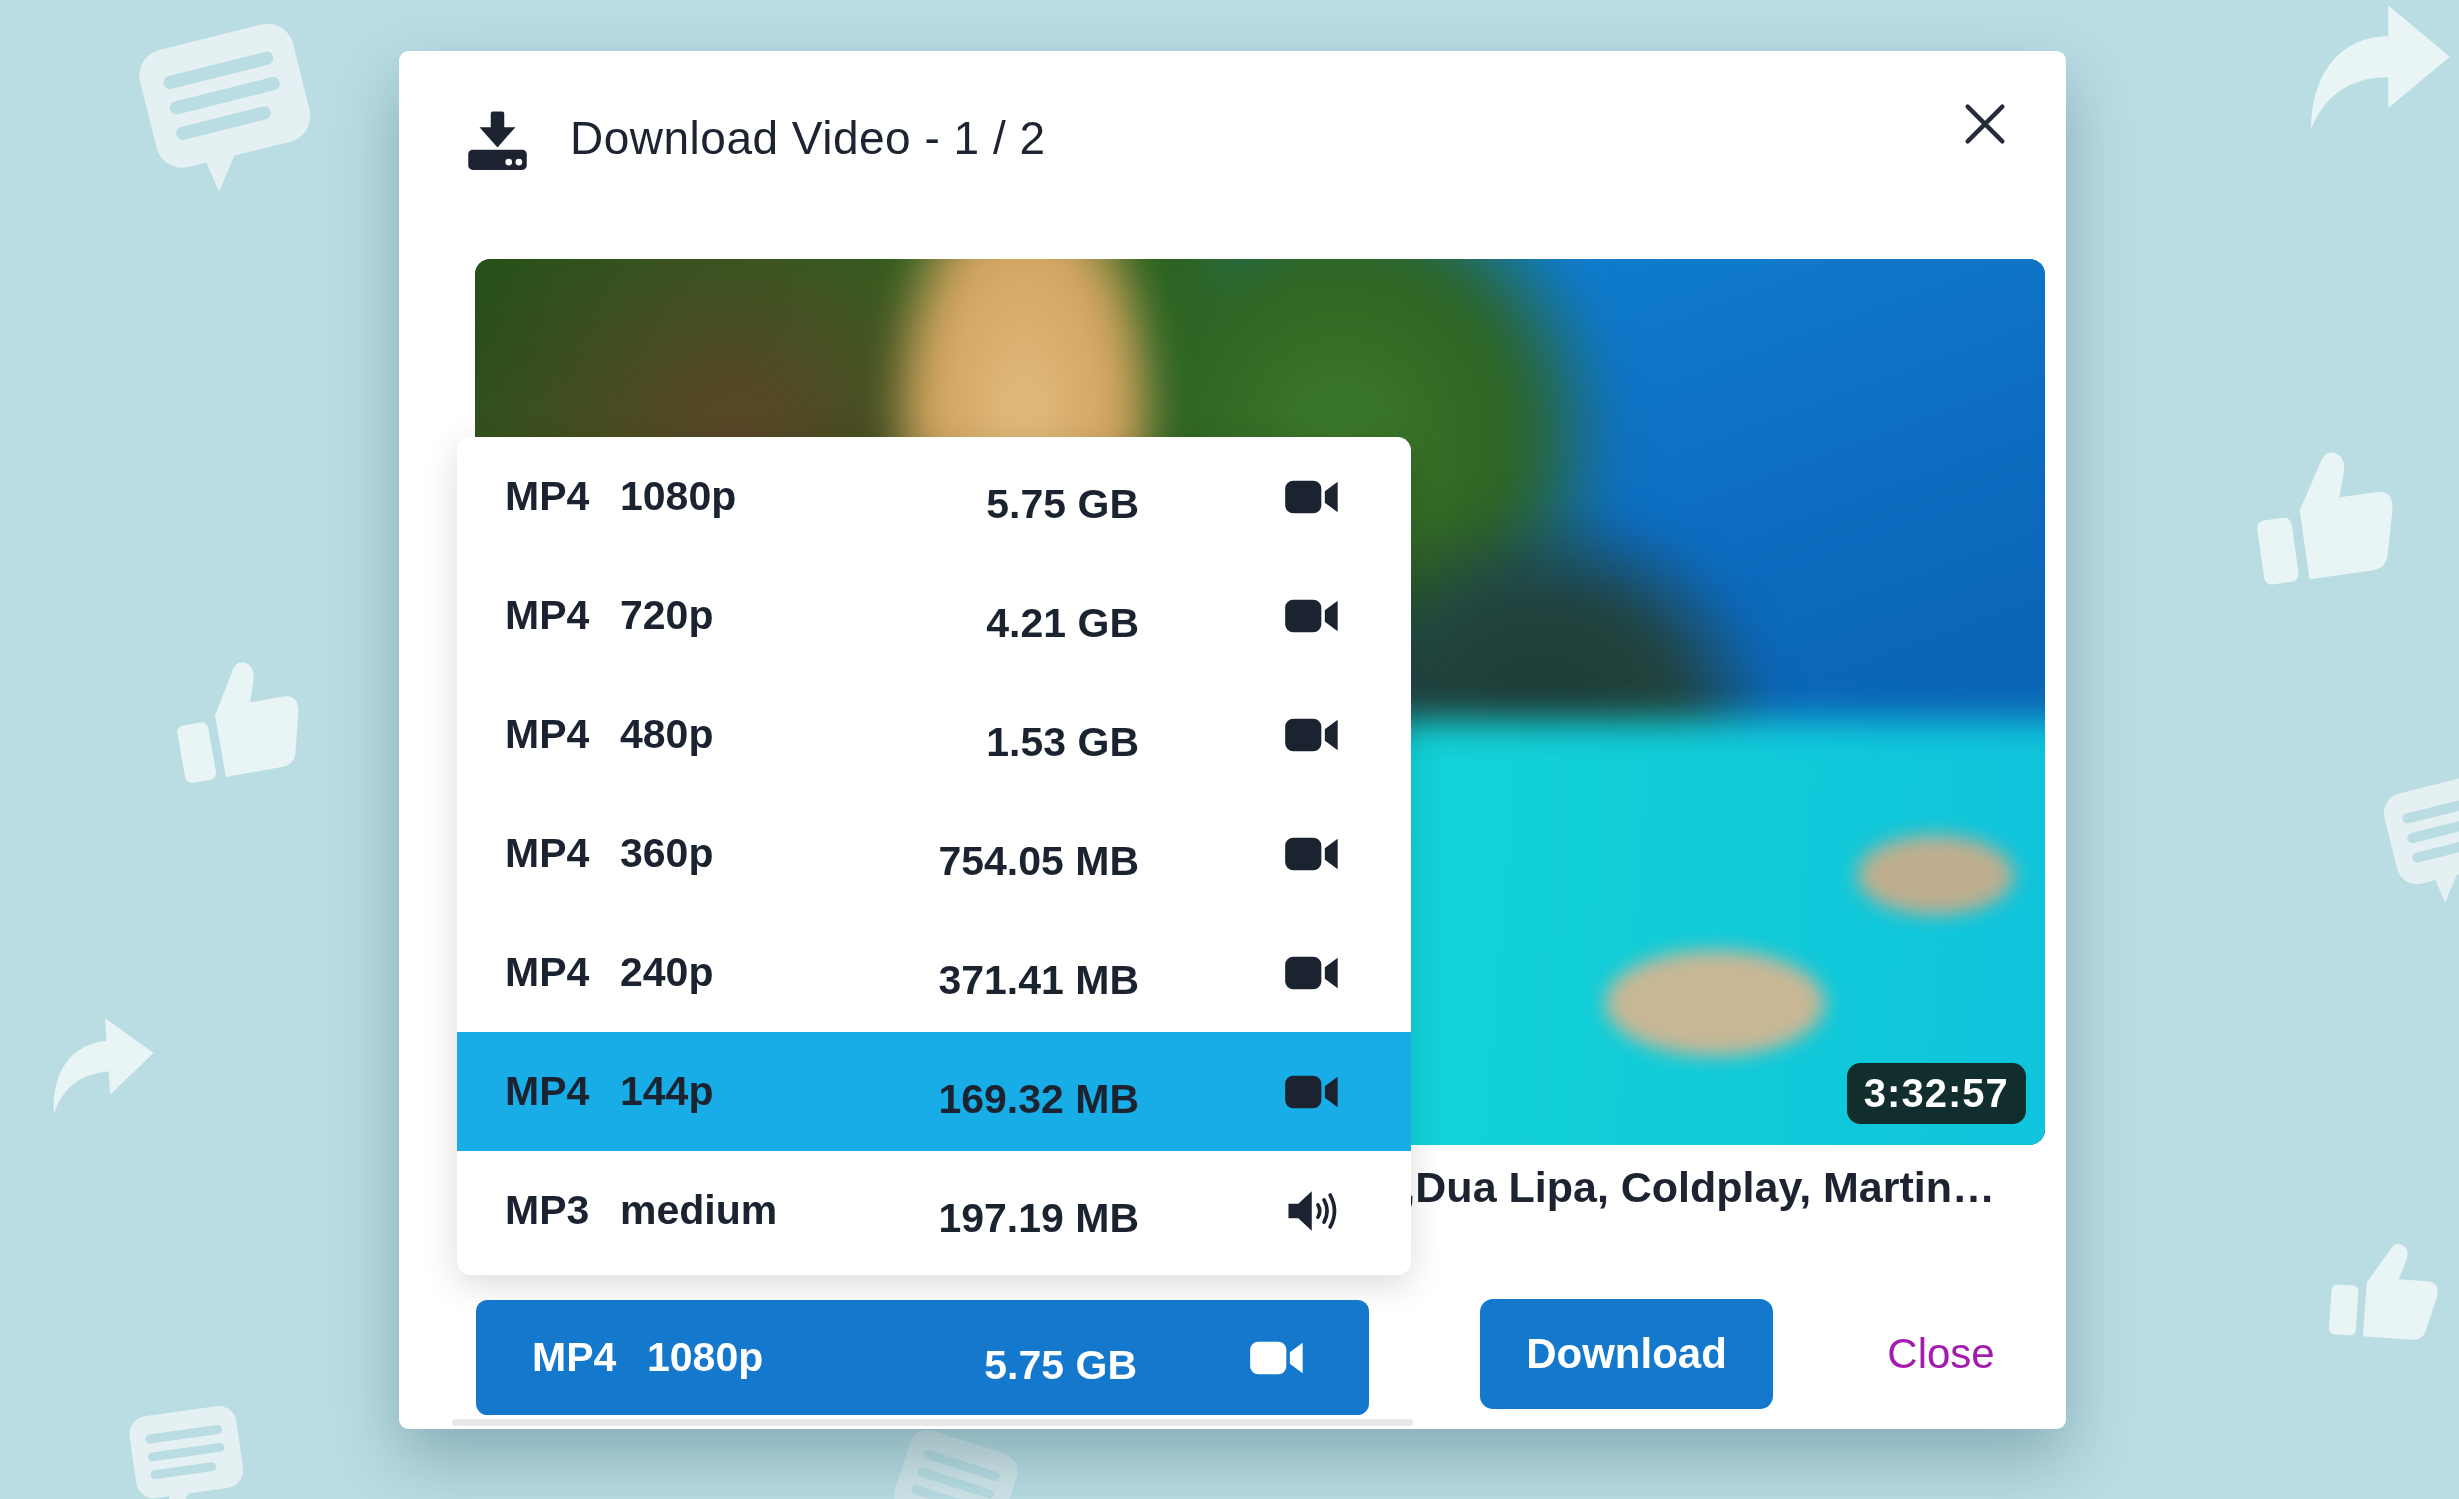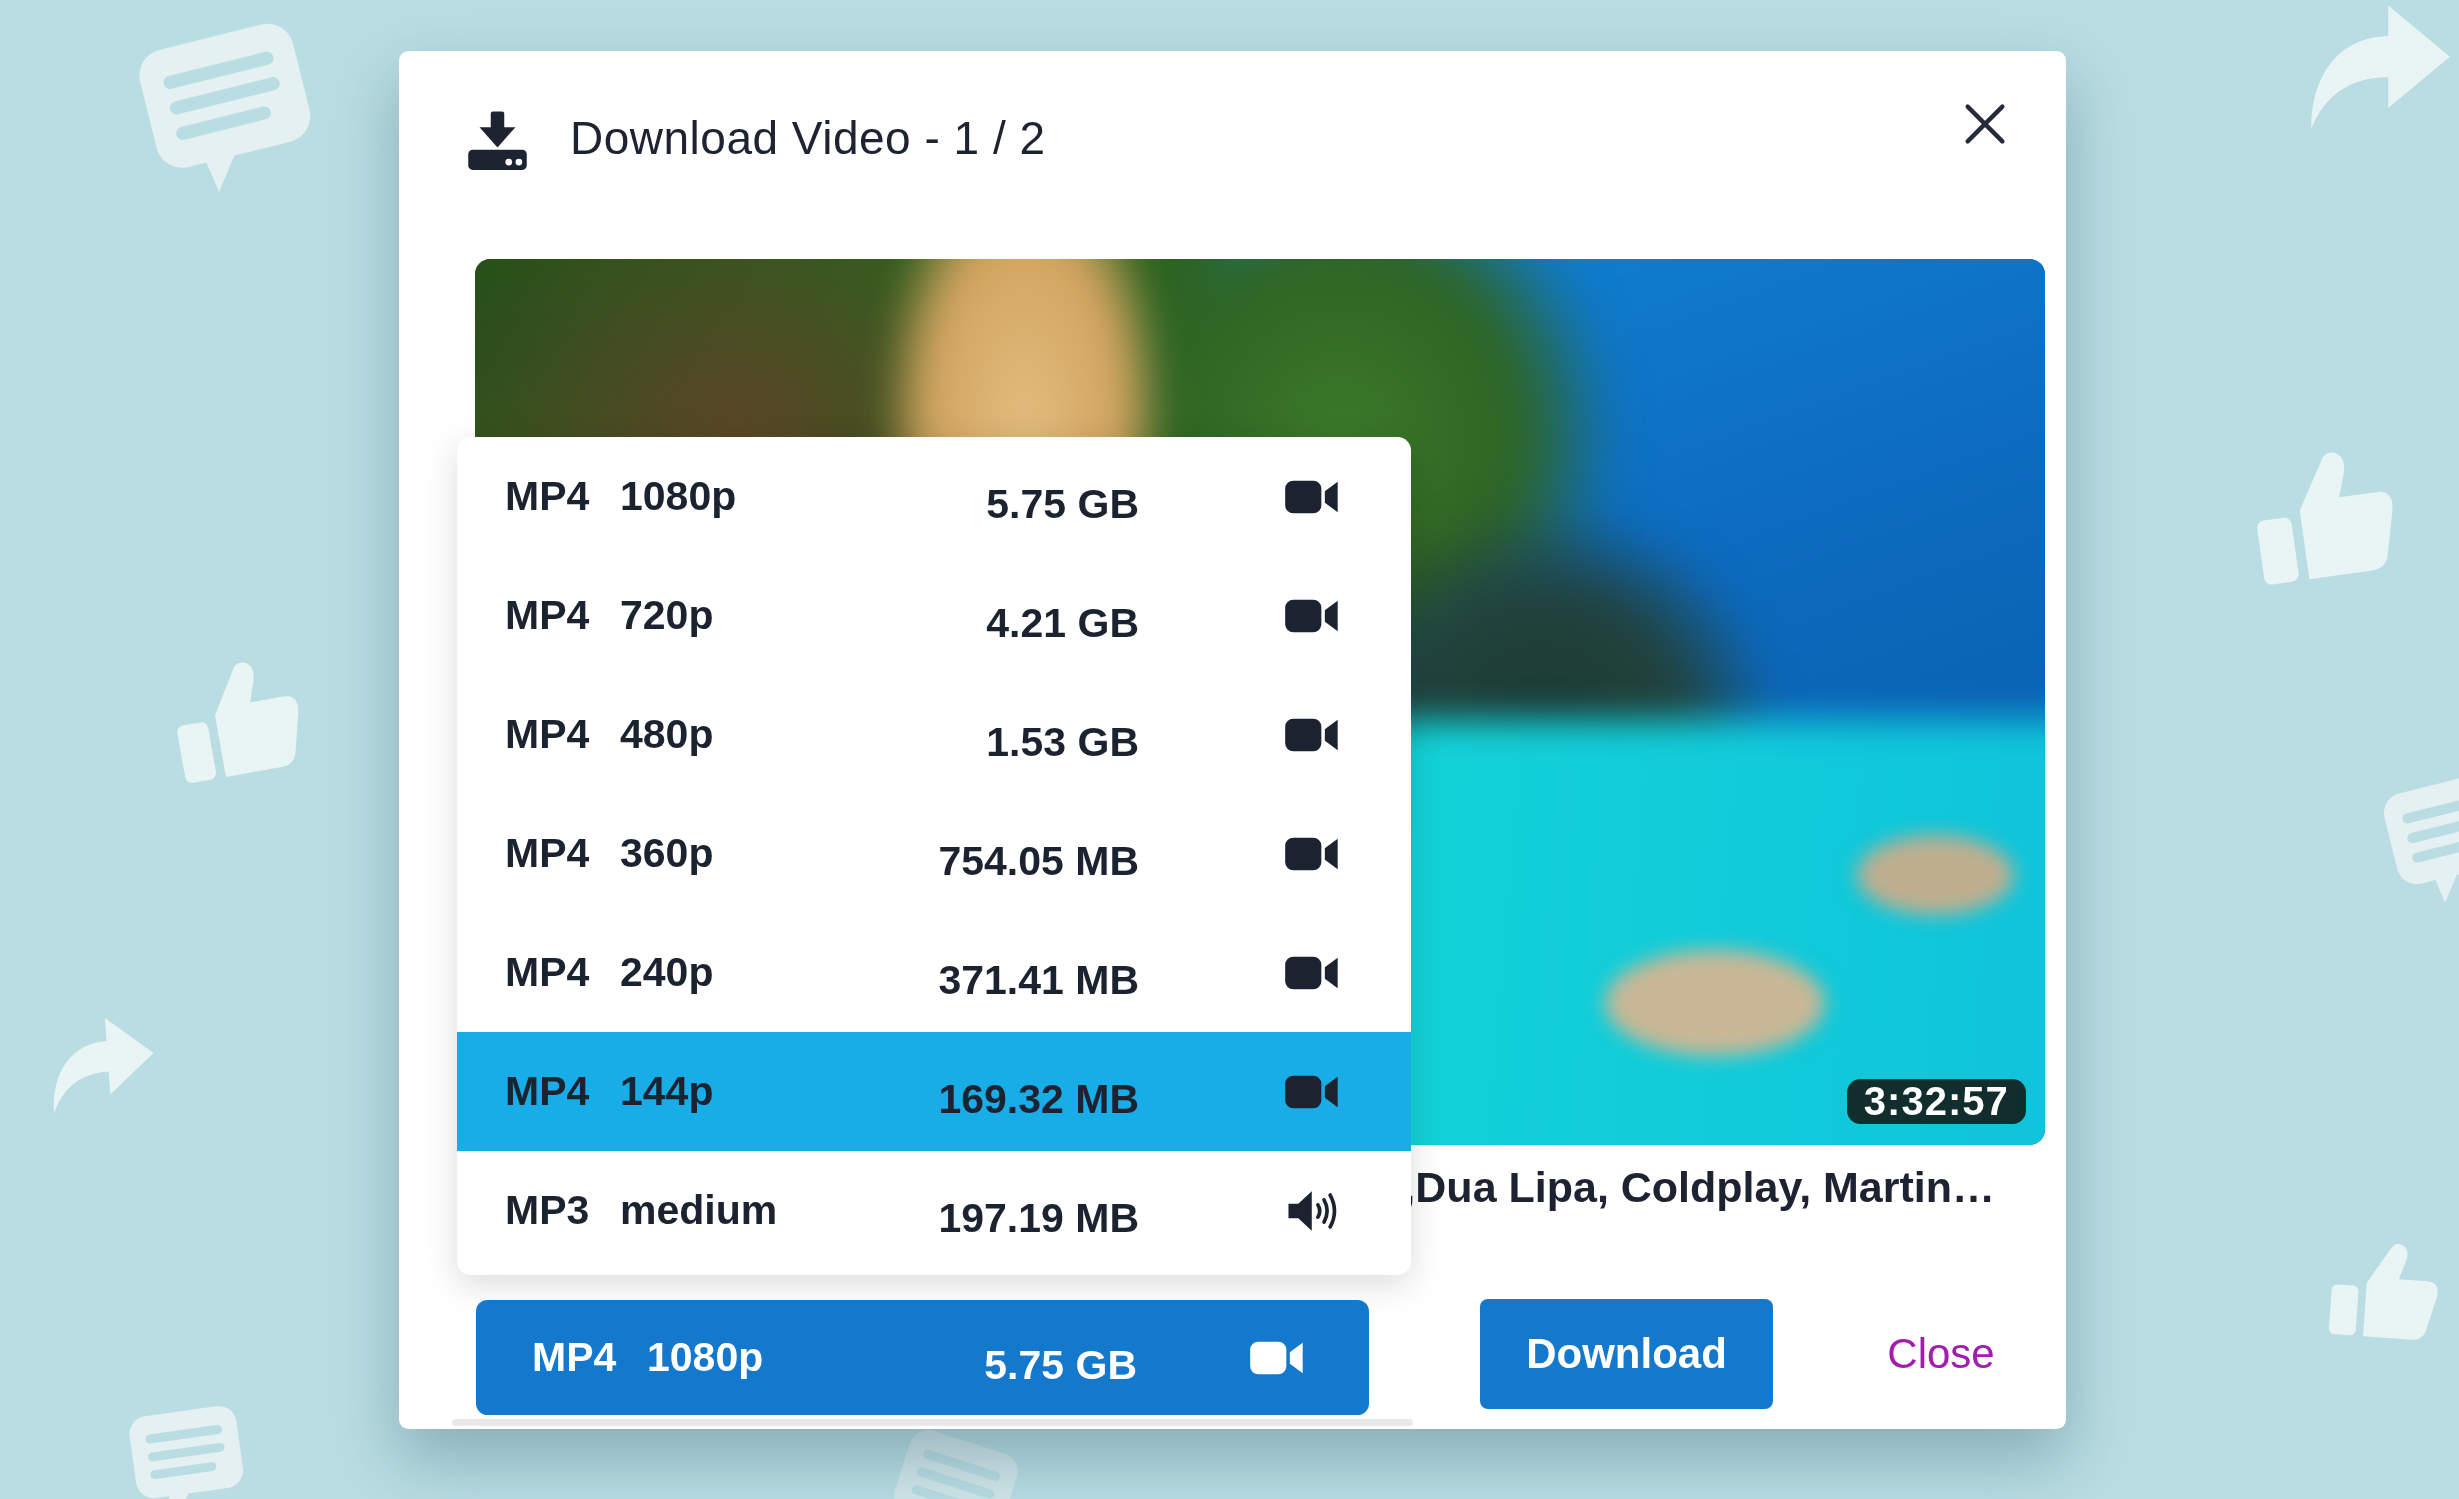--- a/index.html
+++ b/index.html
@@ -58,21 +58,21 @@
   .t-rock2 { right:2%; bottom:26%; width:10%; height:9%; border-radius:50%; filter:blur(9.6px); background:#bfae8e; }
   .t-hair { left:24%; top:-4%; width:22%; height:62%; filter:blur(15.4px);
     background:radial-gradient(50% 60% at 50% 35%, #e2bc7e 0%, #d2a45f 55%, rgba(210,164,95,0) 85%); }
   .t-skin { left:26%; top:38%; width:26%; height:45%; filter:blur(13.4px);
     background:radial-gradient(55% 60% at 50% 45%, #cd8c5c 0%, #bd7e4e 60%, rgba(189,126,78,0) 88%); }
   .t-dress { left:20%; top:72%; width:30%; height:45%; filter:blur(11.5px);
     border-top-left-radius:45%; border-top-right-radius:55%;
     background:linear-gradient(180deg, #2da14c 0%, #1d8a3e 60%, #157c36 100%); }
 
   .duration {
-    position:absolute; right:19px; bottom:21px; height:45px; padding:0 17.3px;
+    position:absolute; right:19px; bottom:21px; height:61px; padding:0 17.3px;
     background:rgba(17,24,21,.88); border-radius:13.4px;
     display:flex; align-items:center; z-index:2;
     font-size:40px; font-weight:700; color:#ffffff; letter-spacing:1px;
   }
 
   
   .video-title {
     position:absolute; left:990px; top:1112px; width:663px;
     font-size:43px; font-weight:700; color:#1d2330; z-index:1;
     white-space:nowrap; overflow:hidden;
@@ -106,21 +106,21 @@
   .sel-btn .ricon { margin-right:7.7px; }
 
   .divider-bar {
     position:absolute; left:53px; top:1368px; width:961px; height:6.7px;
     background:#e9e9e9; border-radius:3.8px;
   }
 
   
   .dl-btn {
     position:absolute; left:1081px; top:1248px; width:293px; height:110px;
-    background:#1478cd; border-radius:8px; border:none; cursor:pointer;
+    background:#1478cd; border-radius:13px; border:none; cursor:pointer;
     color:#ffffff; font-size:42px; font-weight:700;
     font-family:"Liberation Sans", sans-serif;
     display:flex; align-items:center; justify-content:center; z-index:2;
   }
   .close-btn {
     position:absolute; left:1446px; top:1248px; width:192px; height:110px;
     background:transparent; border:none; cursor:pointer;
     color:#a21caf; font-size:42px; font-weight:400;
     font-family:"Liberation Sans", sans-serif;
     display:flex; align-items:center; justify-content:center; z-index:2;

